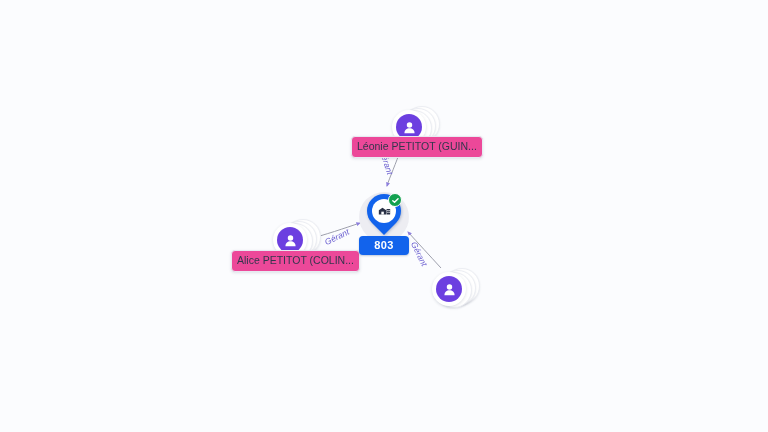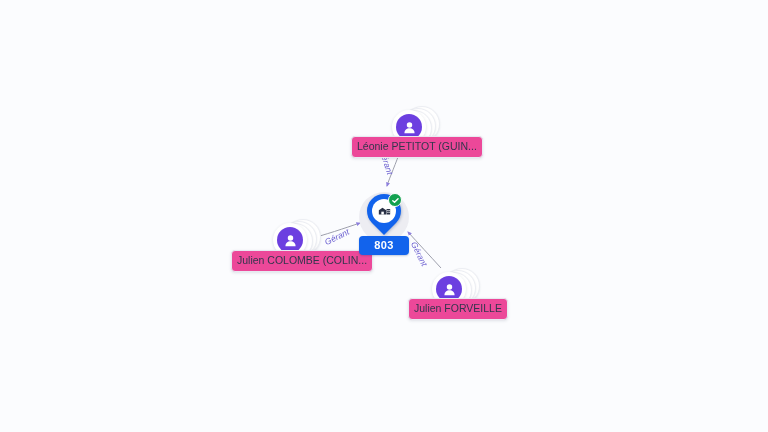--- a/index.html
+++ b/index.html
@@ -209,36 +209,35 @@
     <div class="stack-circle stack-c3"></div>
     <div class="avatar-ring">
       <div class="avatar-disc">
         <svg width="15" height="15" viewBox="0 0 16 16">
           <circle cx="8" cy="5.4" r="2.9" fill="#ffffff"></circle>
           <path d="M2.6,14 C2.6,10.6 5,8.8 8,8.8 C11,8.8 13.4,10.6 13.4,14 Z" fill="#ffffff"></path>
         </svg>
       </div>
     </div>
   </div>
-  <div class="node-label" style="left:231px; top:250px;">Julien COLOMBE (COLIN...</div>
+  <div class="node-label" style="left:231px; top:250px;">Alice PETITOT (COLIN...</div>
 
   <div class="person-node" style="left:432px; top:266px;">
     <div class="stack-circle stack-c1"></div>
     <div class="stack-circle stack-c2"></div>
     <div class="stack-circle stack-c3"></div>
     <div class="avatar-ring">
       <div class="avatar-disc">
         <svg width="15" height="15" viewBox="0 0 16 16">
           <circle cx="8" cy="5.4" r="2.9" fill="#ffffff"></circle>
           <path d="M2.6,14 C2.6,10.6 5,8.8 8,8.8 C11,8.8 13.4,10.6 13.4,14 Z" fill="#ffffff"></path>
         </svg>
       </div>
     </div>
   </div>
-  <div class="node-label" style="left:408px; top:298px;">Julien FORVEILLE</div>
 
   <div class="company-node" style="left:359px; top:192px;">
     <div class="company-halo"></div>
     <div class="pin">
       <div class="pin-inner">
         <svg width="15" height="15" viewBox="0 0 18 18">
           <path d="M2.2,12.6 L2.2,7.6 L6.6,4.4 L11,7.6 L11,12.6 Z" fill="#2b3246"></path>
           <rect x="11.4" y="6.0" width="4.4" height="6.6" rx="0.6" fill="#2b3246"></rect>
           <rect x="12.4" y="7.3" width="1.2" height="1.2" fill="#ffffff"></rect>
           <rect x="14.0" y="7.3" width="1.2" height="1.2" fill="#ffffff"></rect>

